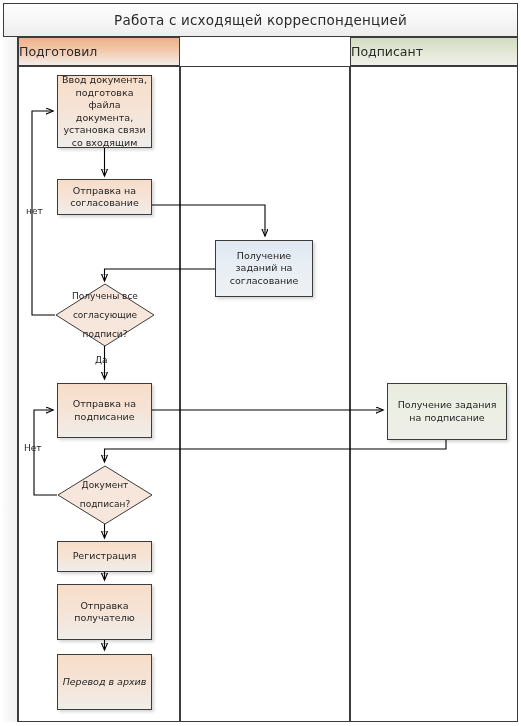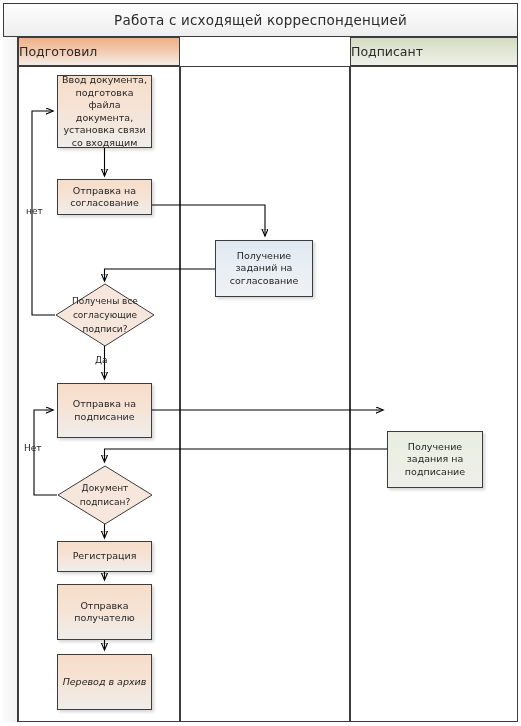--- a/index.html
+++ b/index.html
@@ -36,21 +36,21 @@
     box-shadow:2px 2px 3px rgba(0,0,0,0.17);}
   .node .nt{padding:0 4px;}
   .n-orange{background:linear-gradient(to bottom,#f7ddc9 0%,#f6e3d5 45%,#efedea 100%);}
   .n-blue{background:linear-gradient(to bottom,#dfe8f1 0%,#e8eef4 45%,#eff1f2 100%);}
   .n-green{background:linear-gradient(to bottom,#e9ecdf 0%,#ecefe4 45%,#eeeee9 100%);}
 
   .diamond{position:absolute;}
   .diamond svg{display:block;overflow:visible;}
   .diamond .dtext{position:absolute;left:0;top:0;width:100%;height:100%;
     display:flex;align-items:center;justify-content:center;text-align:center;
-    font-size:9px;line-height:14px;color:#1f1f1f;}
+    font-size:9px;line-height:19px;color:#1f1f1f;}
 
   .edges{position:absolute;left:0;top:0;width:521px;height:726px;pointer-events:none;}
   .edges path,.edges line{stroke:#000;stroke-width:1.1;fill:none;}
 
   .elabel{position:absolute;font-size:9px;color:#1f1f1f;white-space:nowrap;}
 </style>
 </head>
 <body>
 
 <div id="canvas">
@@ -120,21 +120,21 @@
     <svg width="100" height="64" viewBox="0 0 100 64">
       <polygon points="50,1 99,32 50,63 1,32" fill="#f6e6dc" stroke="#3c3c3c" stroke-width="1"></polygon>
     </svg>
     <div class="dtext">Получены все согласующие подписи?</div>
   </div>
 
   <div class="node n-orange" style="left:57px;top:383px;width:95px;height:55px;">
     <div class="nt">Отправка на подписание</div>
   </div>
 
-  <div class="node n-green" style="left:387px;top:383px;width:96px;height:57px;margin-top:48px;">
+  <div class="node n-green" style="left:387px;top:383px;width:120px;height:57px;">
     <div class="nt">Получение задания на подписание</div>
   </div>
 
   <div class="diamond" style="left:57px;top:465px;width:96px;height:60px;">
     <svg width="96" height="60" viewBox="0 0 96 60">
       <polygon points="48,1 95,30 48,59 1,30" fill="#f6e6dc" stroke="#3c3c3c" stroke-width="1"></polygon>
     </svg>
     <div class="dtext">Документ подписан?</div>
   </div>
 

